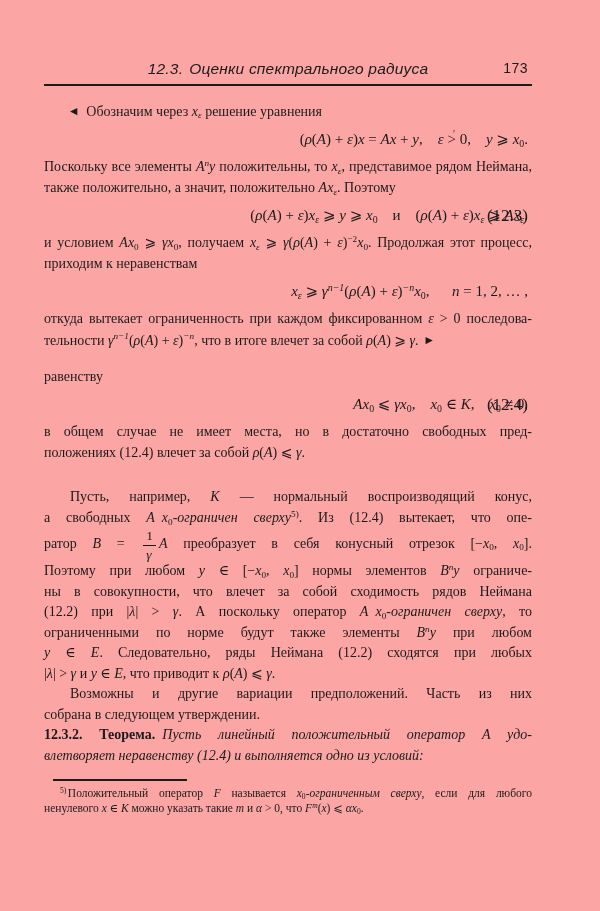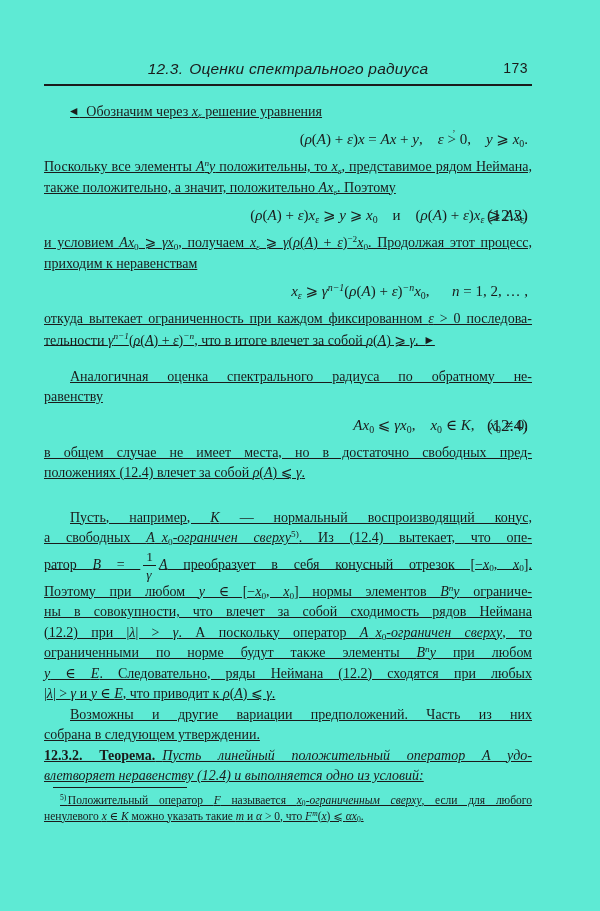--- a/index.html
+++ b/index.html
@@ -1,44 +1,44 @@
 <!DOCTYPE html>
 <html><head>
 <meta charset="utf-8">
 <style>
   html,body{margin:0;padding:0;background:#ffffff;}
-  .page{position:relative;width:600px;height:911px;background:#5eead4;overflow:hidden;
+  .page{position:relative;width:600px;height:911px;background:#fca5a5;overflow:hidden;
         color:#1b1b1b;font-family:"Liberation Serif","DejaVu Serif",serif;}
   
   .header{position:absolute;left:44px;top:60px;width:488px;height:22px;
           font-family:"Liberation Sans","DejaVu Sans",sans-serif;font-size:15.5px;}
   .header-title{text-align:center;font-style:italic;letter-spacing:.2px;}
   .header-sec{margin-right:6px;}
   .header-page{position:absolute;right:4px;top:0;font-style:normal;font-size:14px;letter-spacing:.5px;}
   .header-rule{position:absolute;left:44px;top:84px;width:488px;height:2px;background:#1b1b1b;}
   
   .bodycol{position:absolute;left:44px;top:101px;width:488px;}
   .para{margin:0;}
-  .line{font-size:14px;line-height:20.5px;text-align:justify;text-align-last:justify;text-decoration:underline;}
+  .line{font-size:14px;line-height:20.5px;text-align:justify;text-align-last:justify;}
   .line-last{text-align-last:auto;}
   .line-indent{text-indent:26px;}
   .formula{position:relative;text-align:right;margin:6px 4px;font-size:15px;line-height:23px;}
   .eqno{position:absolute;right:0;top:0;font-size:17px;}
   .run-i{font-style:italic;}
   .run-b{font-weight:bold;}
   .run-sub{font-size:66%;vertical-align:-0.3em;line-height:0;}
   .run-subi{font-size:66%;vertical-align:-0.3em;line-height:0;font-style:italic;}
   .run-sup{font-size:66%;vertical-align:0.55em;line-height:0;}
   .run-supi{font-size:66%;vertical-align:0.55em;line-height:0;font-style:italic;}
   .run-tri{font-family:"DejaVu Sans",sans-serif;font-size:9.5px;vertical-align:1.5px;letter-spacing:2px;}
   .frac{display:inline-block;vertical-align:middle;text-align:center;font-size:13.5px;margin:0 3px;line-height:1;}
   .frac .num{display:block;border-bottom:1.3px solid #1b1b1b;padding:1px 3px 2px;}
   .frac .den{display:block;font-style:italic;padding:2px 3px 0;}
   
-  .footnote{}
+  .footnote{margin-top:13px;}
   .footnote-rule{width:134px;height:1.5px;background:#1b1b1b;margin:0 0 5px 9px;}
   .footnote .line{font-size:11.5px;line-height:15.5px;}
   .fn-indent{text-indent:16px;}
   
   .artifact{position:absolute;left:452px;top:127px;font-size:11px;color:#444;}
 </style>
 </head>
 <body>
 
 <div class="page">
@@ -63,21 +63,20 @@
       <div class="para">
         <div class="line"><span class="run-r">и условием </span><span class="run-i">Ax</span><span class="run-sub">0</span><span class="run-r"> ⩾ </span><span class="run-i">γx</span><span class="run-sub">0</span><span class="run-r">, получаем </span><span class="run-i">x</span><span class="run-subi">ε</span><span class="run-r"> ⩾ </span><span class="run-i">γ</span><span class="run-r">(</span><span class="run-i">ρ</span><span class="run-r">(</span><span class="run-i">A</span><span class="run-r">) + </span><span class="run-i">ε</span><span class="run-r">)</span><span class="run-sup">−2</span><span class="run-i">x</span><span class="run-sub">0</span><span class="run-r">. Продолжая этот процесс,</span></div>
         <div class="line line-last"><span class="run-r">приходим к неравенствам</span></div>
       </div>
       <div class="formula"><span class="run-i">x</span><span class="run-subi">ε</span><span class="run-r"> ⩾ </span><span class="run-i">γ</span><span class="run-supi">n−1</span><span class="run-r">(</span><span class="run-i">ρ</span><span class="run-r">(</span><span class="run-i">A</span><span class="run-r">) + </span><span class="run-i">ε</span><span class="run-r">)</span><span class="run-supi">−n</span><span class="run-i">x</span><span class="run-sub">0</span><span class="run-r">,  </span><span class="run-i">n</span><span class="run-r"> = 1, 2, … ,</span></div>
       <div class="para">
         <div class="line"><span class="run-r">откуда вытекает ограниченность при каждом фиксированном </span><span class="run-i">ε</span><span class="run-r"> &gt; 0 последова-</span></div>
         <div class="line line-last"><span class="run-r">тельности </span><span class="run-i">γ</span><span class="run-supi">n−1</span><span class="run-r">(</span><span class="run-i">ρ</span><span class="run-r">(</span><span class="run-i">A</span><span class="run-r">) + </span><span class="run-i">ε</span><span class="run-r">)</span><span class="run-supi">−n</span><span class="run-r">, что в итоге влечет за собой </span><span class="run-i">ρ</span><span class="run-r">(</span><span class="run-i">A</span><span class="run-r">) ⩾ </span><span class="run-i">γ</span><span class="run-r">. </span><span class="run-tri">▶</span></div>
       </div>
       <div class="para" style="margin-top: 16px;">
-        <div class="line line-indent"><span class="run-r">Аналогичная оценка спектрального радиуса по обратному не-</span></div>
         <div class="line line-last"><span class="run-r">равенству</span></div>
       </div>
       <div class="formula"><span class="run-i">Ax</span><span class="run-sub">0</span><span class="run-r"> ⩽ </span><span class="run-i">γx</span><span class="run-sub">0</span><span class="run-r">, </span><span class="run-i">x</span><span class="run-sub">0</span><span class="run-r"> ∈ </span><span class="run-i">K</span><span class="run-r">, </span><span class="run-i">x</span><span class="run-sub">0</span><span class="run-r"> ≠ 0,</span><span class="eqno">(12.4)</span></div>
       <div class="para">
         <div class="line"><span class="run-r">в общем случае не имеет места, но в достаточно свободных пред-</span></div>
         <div class="line line-last"><span class="run-r">положениях (12.4) влечет за собой </span><span class="run-i">ρ</span><span class="run-r">(</span><span class="run-i">A</span><span class="run-r">) ⩽ </span><span class="run-i">γ</span><span class="run-r">.</span></div>
       </div>
       <div class="para" style="margin-top: 24px;">
         <div class="line line-indent"><span class="run-r">Пусть, например, </span><span class="run-i">K</span><span class="run-r"> — нормальный воспроизводящий конус,</span></div>
         <div class="line"><span class="run-r">а свободных </span><span class="run-i">A</span><span class="run-r"> </span><span class="run-i">x</span><span class="run-sub">0</span><span class="run-i">-ограничен сверху</span><span class="run-sup">5)</span><span class="run-r">. Из (12.4) вытекает, что опе-</span></div>

